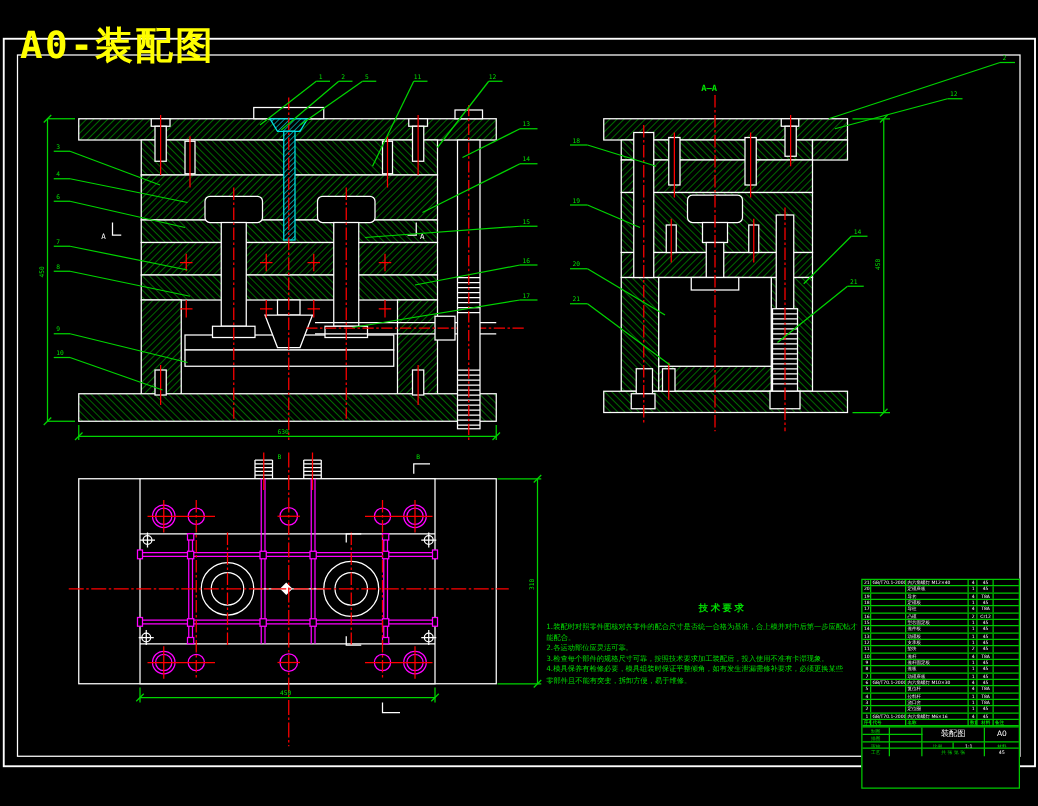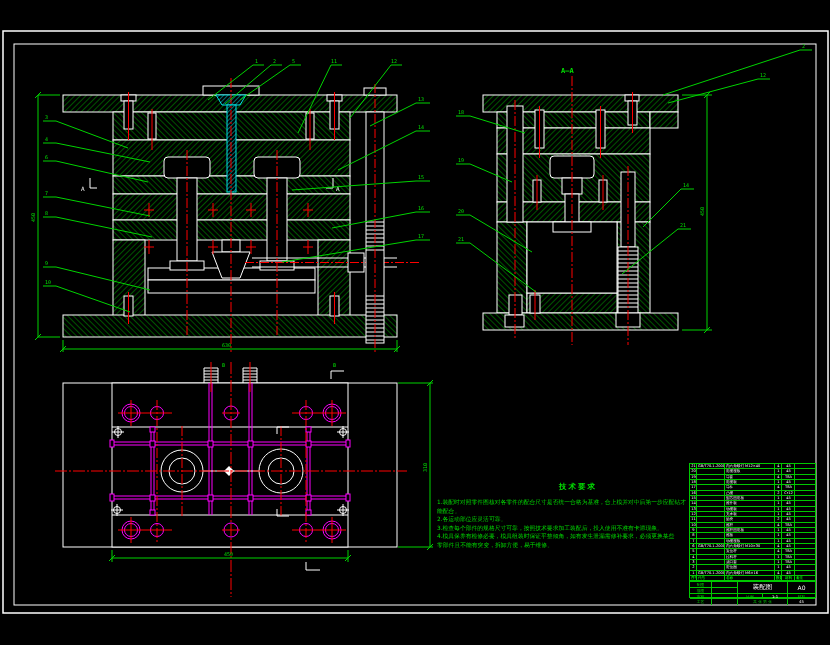--- a/index.html
+++ b/index.html
@@ -10,21 +10,21 @@
   .gt7{fill:#00e600;font-size:7px;font-weight:bold}
   .wt{fill:#fff;font-size:6px}
   
   .big-title{position:absolute;left:16px;top:16px;color:#ffff00;font-size:30px;font-weight:bold;
     font-family:"DejaVu Sans Mono","DejaVu Sans",monospace;letter-spacing:2px;white-space:nowrap;z-index:5}
   
   .tech{position:absolute;left:437px;top:482px;width:258px;color:#00dd00;z-index:4}
   .tech-title{font-size:7.5px;font-weight:bold;text-align:right;width:120px;margin-left:40px;margin-bottom:6px;letter-spacing:2px}
   .techline{font-size:5.8px;line-height:8.6px;white-space:nowrap;overflow:hidden}
   
-  .titleblock{position:absolute;left:689px;top:463px;width:127px;height:135px;border:1px solid #00c800;
+  .titleblock{position:absolute;left:689px;top:463px;width:127px;height:168px;border:1px solid #00c800;
     box-sizing:border-box;background:#000;z-index:4}
   .plrow{display:flex;height:5.33px;border-bottom:1px solid #00c800;box-sizing:border-box}
   .plcell{color:#fff;font-size:3.6px;line-height:4.4px;overflow:hidden;white-space:nowrap;
     border-right:1px solid #00c800;box-sizing:border-box;padding-left:1px}
   .plcell.c0{width:7px;text-align:center}
   .plcell.c1{width:28px}
   .plcell.c2{width:50px}
   .plcell.c3{width:7px;text-align:center}
   .plcell.c4{width:13px;text-align:center}
   .plcell.c5{width:20px;border-right:none}
@@ -427,20 +427,21 @@
     <line x1="398" y1="383" x2="433" y2="383"></line>
           <line x1="398" y1="547" x2="433" y2="547"></line>
     <line x1="430" y1="383" x2="430" y2="547"></line>
     <line x1="427" y1="386" x2="433" y2="380"></line>
           <line x1="427" y1="550" x2="433" y2="544"></line>
   </g>
   <text transform="rotate(-90 427 472)" x="427" y="472" class="gt">310</text>
 </g>
 </svg>
 
+<div class="big-title">A0-装配图</div>
 
 <div class="tech">
   <div class="tech-title">技术要求</div>
   <div>
         <div class="techline">1.装配时对照零件图核对各零件的配合尺寸是否统一合格为基准，合上模并对中后第一步应配钻才</div>
         <div class="techline">能配合。</div>
         <div class="techline">2.各运动部位应灵活可靠。</div>
         <div class="techline">3.检查每个部件的规格尺寸可靠，按照技术要求加工装配后，投入使用不准有卡滞现象。</div>
         <div class="techline">4.模具保养有检修必要，模具组装时保证平整倾角，如有发生泄漏需修补要求，必须更换某些</div>
         <div class="techline">零部件且不能有突变，拆卸方便，易于维修。</div>

